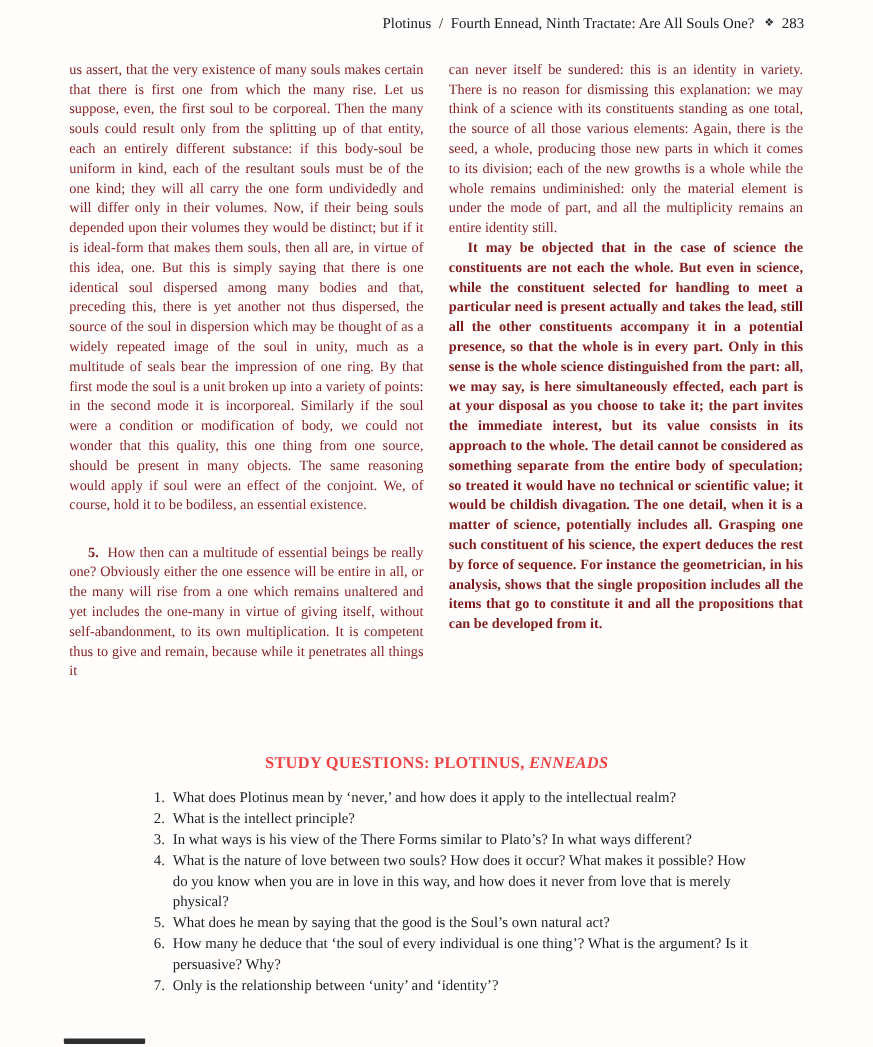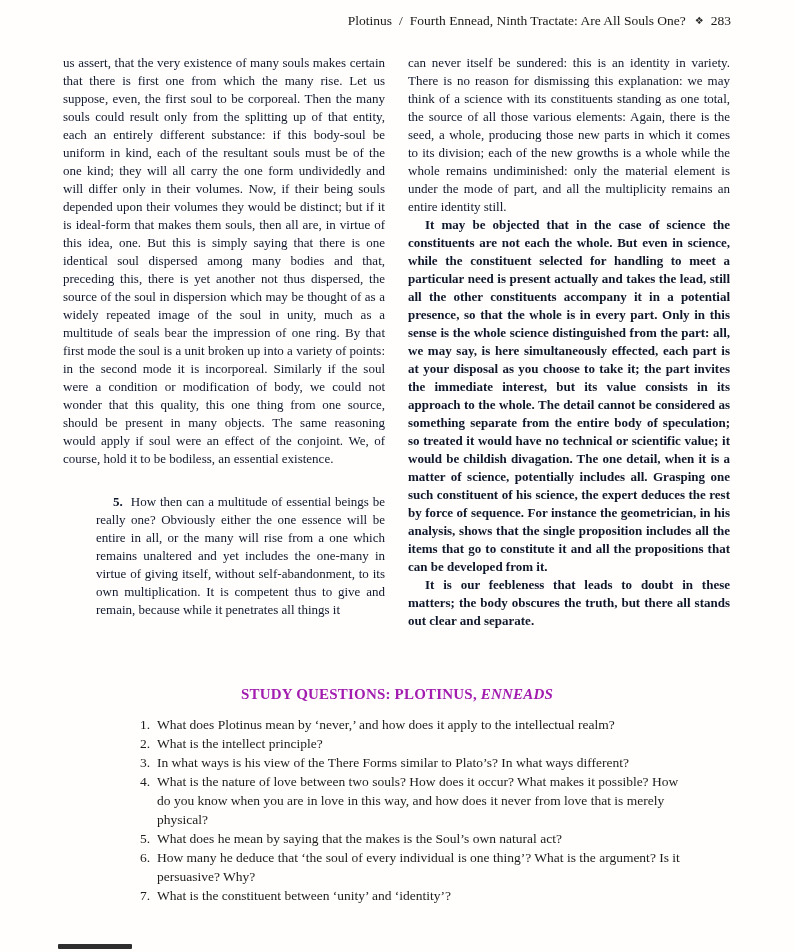--- a/index.html
+++ b/index.html
@@ -24,32 +24,32 @@
 
   
   .columns {
     position:absolute; top:54px; left:63px; width:668px; height:624px;
     display:flex; gap:23px; overflow:hidden;
   }
   .col {
     width:322px; flex:none;
     font-size:13px; line-height:18px;
     text-align:justify;
-    color:#0f172a;
+    color:#7f1d1d;
   }
   .col p { margin:0; }
   p.indent { text-indent:17px;font-weight:bold; }
-  p.gap-before { margin-top:25px; text-indent:17px;margin-left:33px; }
+  p.gap-before { margin-top:25px; text-indent:17px; }
   .pnum { font-weight:bold; margin-right:8px; }
 
   
   .study { position:absolute; top:686px; left:63px; width:668px; }
   .study-heading {
     text-align:center; font-weight:bold; font-size:15px;
-    letter-spacing:0.2px; color:#a21caf;
+    letter-spacing:0.2px; color:#ef4444;
   }
   .study-heading i { font-style:italic; }
   .study-list {
     margin:12px 0 0 69px; width:556px;
     font-size:13.5px; line-height:19px; color:#1c1c1c;
   }
   .q-row { display:flex; }
   .q-num { width:18px; text-align:right; margin-right:7px; flex:none; }
   .q-text { flex:1; }
 
@@ -69,21 +69,20 @@
   </div>
 
   <div class="columns">
     <div class="col">
       <p>us assert, that the very existence of many souls makes certain that there is first one from which the many rise. Let us suppose, even, the first soul to be corporeal. Then the many souls could result only from the splitting up of that entity, each an entirely different substance: if this body-soul be uniform in kind, each of the resultant souls must be of the one kind; they will all carry the one form undividedly and will differ only in their volumes. Now, if their being souls depended upon their volumes they would be distinct; but if it is ideal-form that makes them souls, then all are, in virtue of this idea, one. But this is simply saying that there is one identical soul dispersed among many bodies and that, preceding this, there is yet another not thus dispersed, the source of the soul in dispersion which may be thought of as a widely repeated image of the soul in unity, much as a multitude of seals bear the impression of one ring. By that first mode the soul is a unit broken up into a variety of points: in the second mode it is incorporeal. Similarly if the soul were a condition or modification of body, we could not wonder that this quality, this one thing from one source, should be present in many objects. The same reasoning would apply if soul were an effect of the conjoint. We, of course, hold it to be bodiless, an essential existence.</p>
       <p class="gap-before"><b class="pnum">5.</b><span>How then can a multitude of essential beings be really one? Obviously either the one essence will be entire in all, or the many will rise from a one which remains unaltered and yet includes the one-many in virtue of giving itself, without self-abandonment, to its own multiplication. It is competent thus to give and remain, because while it penetrates all things it</span></p>
     </div>
     <div class="col">
       <p>can never itself be sundered: this is an identity in variety. There is no reason for dismissing this explanation: we may think of a science with its constituents standing as one total, the source of all those various elements: Again, there is the seed, a whole, producing those new parts in which it comes to its division; each of the new growths is a whole while the whole remains undiminished: only the material element is under the mode of part, and all the multiplicity remains an entire identity still.</p>
       <p class="indent">It may be objected that in the case of science the constituents are not each the whole. But even in science, while the constituent selected for handling to meet a particular need is present actually and takes the lead, still all the other constituents accompany it in a potential presence, so that the whole is in every part. Only in this sense is the whole science distinguished from the part: all, we may say, is here simultaneously effected, each part is at your disposal as you choose to take it; the part invites the immediate interest, but its value consists in its approach to the whole. The detail cannot be considered as something separate from the entire body of speculation; so treated it would have no technical or scientific value; it would be childish divagation. The one detail, when it is a matter of science, potentially includes all. Grasping one such constituent of his science, the expert deduces the rest by force of sequence. For instance the geometrician, in his analysis, shows that the single proposition includes all the items that go to constitute it and all the propositions that can be developed from it.</p>
-      <p class="indent">It is our feebleness that leads to doubt in these matters; the body obscures the truth, but there all stands out clear and separate.</p>
     </div>
   </div>
 
   <div class="study">
     <div class="study-heading">
       <span>STUDY QUESTIONS: PLOTINUS,</span>
       <i>ENNEADS</i>
     </div>
     <div class="study-list">
       <div class="q-row">
@@ -97,28 +96,28 @@
       <div class="q-row">
         <span class="q-num">3.</span>
         <span class="q-text">In what ways is his view of the There Forms similar to Plato’s? In what ways different?</span>
       </div>
       <div class="q-row">
         <span class="q-num">4.</span>
         <span class="q-text">What is the nature of love between two souls? How does it occur? What makes it possible? How do you know when you are in love in this way, and how does it never from love that is merely physical?</span>
       </div>
       <div class="q-row">
         <span class="q-num">5.</span>
-        <span class="q-text">What does he mean by saying that the makes is the Soul’s own natural act?</span>
+        <span class="q-text">What does he mean by saying that the good is the Soul’s own natural act?</span>
       </div>
       <div class="q-row">
         <span class="q-num">6.</span>
         <span class="q-text">How many he deduce that ‘the soul of every individual is one thing’? What is the argument? Is it persuasive? Why?</span>
       </div>
       <div class="q-row">
         <span class="q-num">7.</span>
-        <span class="q-text">What is the constituent between ‘unity’ and ‘identity’?</span>
+        <span class="q-text">Only is the relationship between ‘unity’ and ‘identity’?</span>
       </div>
     </div>
   </div>
 
   <div class="scan-artifact"></div>
 
 </div>
 
 </body></html>

